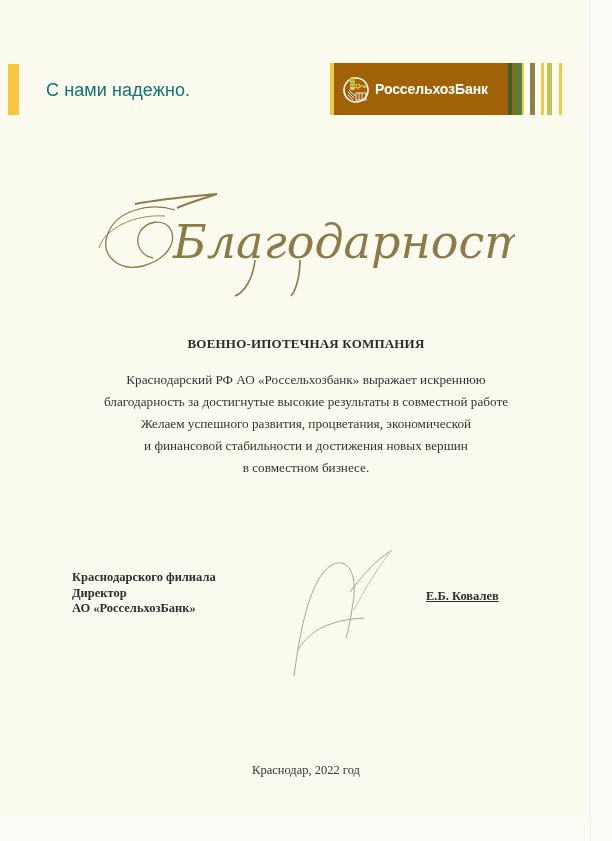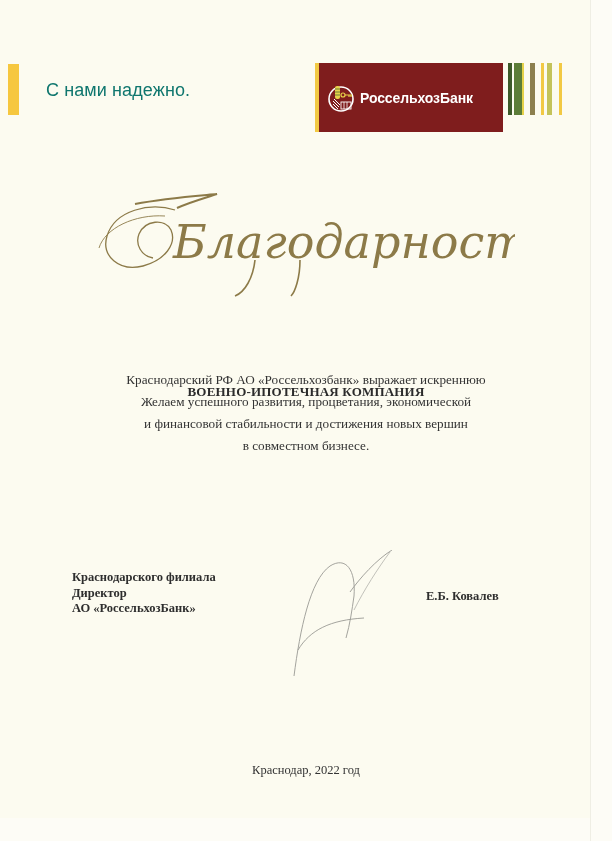--- a/index.html
+++ b/index.html
@@ -20,53 +20,53 @@
   .left-bar {
     position: absolute; left: 8px; top: 64px; width: 11px; height: 51px;
     background: #f6c73f;
   }
   .tagline {
     position: absolute; left: 46px; top: 80px;
     font-family: "Liberation Sans", sans-serif; font-size: 18px;
     color: #0f766e; letter-spacing: 0.1px;
   }
   .logo {
-    position: absolute; left: 315px; top: 63px; width: 188px; height: 69px;
-    background: #7f1d1d;
+    position: absolute; left: 330px; top: 63px; width: 188px; height: 52px;
+    background: #a16207;
     border-left: 4px solid #f2c944;
     box-sizing: border-box;
     display: flex; align-items: center;
   }
   .logo-emblem {
     width: 30px; height: 30px; margin-left: 7px; position: relative;
   }
   .logo-name {
     font-family: "Liberation Sans", sans-serif; font-weight: bold;
     font-size: 14px; color: #ffffff; margin-left: 4px; letter-spacing: -0.1px;
   }
   .stripe { position: absolute; top: 63px; height: 52px; }
   .title-script {
     position: absolute; left: 95px; top: 188px; width: 420px; height: 110px;
   }
   .company {
     position: absolute; left: 0; width: 612px; top: 336px; text-align: center;
-    font-weight: bold; font-size: 13px; color: #2b2b2b; letter-spacing: 0.2px; margin-top: 48px;
+    font-weight: bold; font-size: 13px; color: #2b2b2b; letter-spacing: 0.2px;
   }
   .body-text {
     position: absolute; left: 0; width: 612px; top: 369px; text-align: center;
     font-size: 13.2px; color: #333; line-height: 22px;
   }
   .body-text div { white-space: nowrap; }
   .sign-block {
     position: absolute; left: 72px; top: 570px;
     font-weight: bold; font-size: 12.5px; color: #2e2e2e; line-height: 15.5px;
   }
   .signer {
     position: absolute; left: 426px; top: 589px;
-    font-weight: bold; font-size: 12.5px; color: #2e2e2e;
+    font-weight: bold; font-size: 12.5px; color: #2e2e2e; text-decoration: underline;
   }
   .signature { position: absolute; left: 280px; top: 550px; width: 120px; height: 140px; }
   .place-date {
     position: absolute; left: 0; width: 612px; top: 719px; text-align: center;
     font-size: 12.5px; color: #333; margin-top: 44px;
   }
 </style>
 </head>
 <body>
 
@@ -107,20 +107,21 @@
     <text x="78" y="70" font-family="DejaVu Serif, serif" font-style="italic" font-size="46" fill="#8c7a48">Благодарность</text>
     <path d="M160 72 C 158 90, 150 104, 140 108" fill="none" stroke="#8c7a48" stroke-width="1.6"></path>
     <path d="M205 72 C 205 90, 200 104, 196 108" fill="none" stroke="#8c7a48" stroke-width="1.6"></path>
   </svg>
 </div>
 
 <div class="company">ВОЕННО-ИПОТЕЧНАЯ КОМПАНИЯ</div>
 
 <div class="body-text">
   <div>Краснодарский РФ АО «Россельхозбанк» выражает искреннюю</div>
+  <div>благодарность за достигнутые высокие результаты в совместной работе</div>
   <div>Желаем успешного развития, процветания, экономической</div>
   <div>и финансовой стабильности и достижения новых вершин</div>
   <div>в совместном бизнесе.</div>
 </div>
 
 <div class="sign-block">
   <div>Краснодарского филиала</div>
   <div>Директор</div>
   <div>АО «РоссельхозБанк»</div>
 </div>

